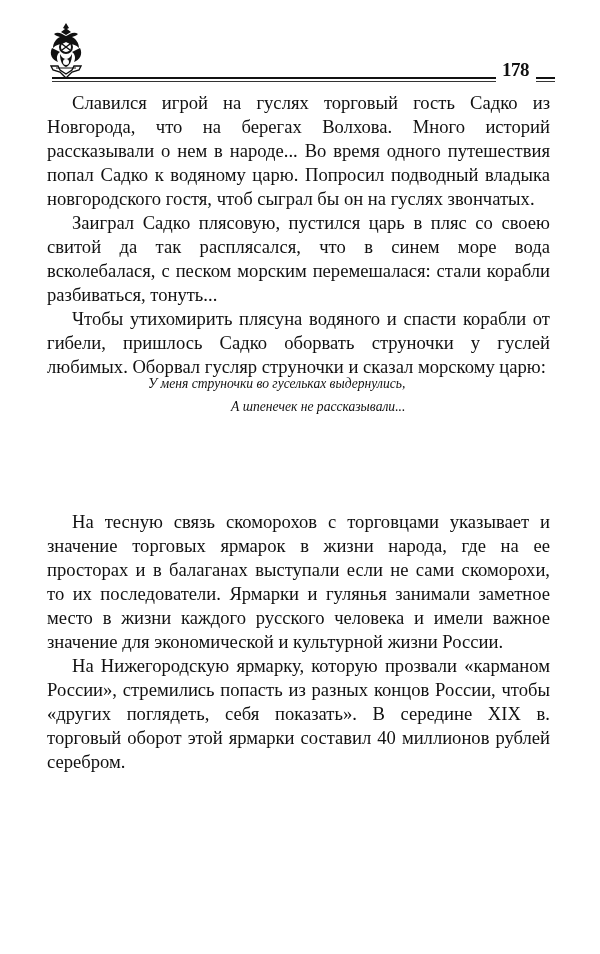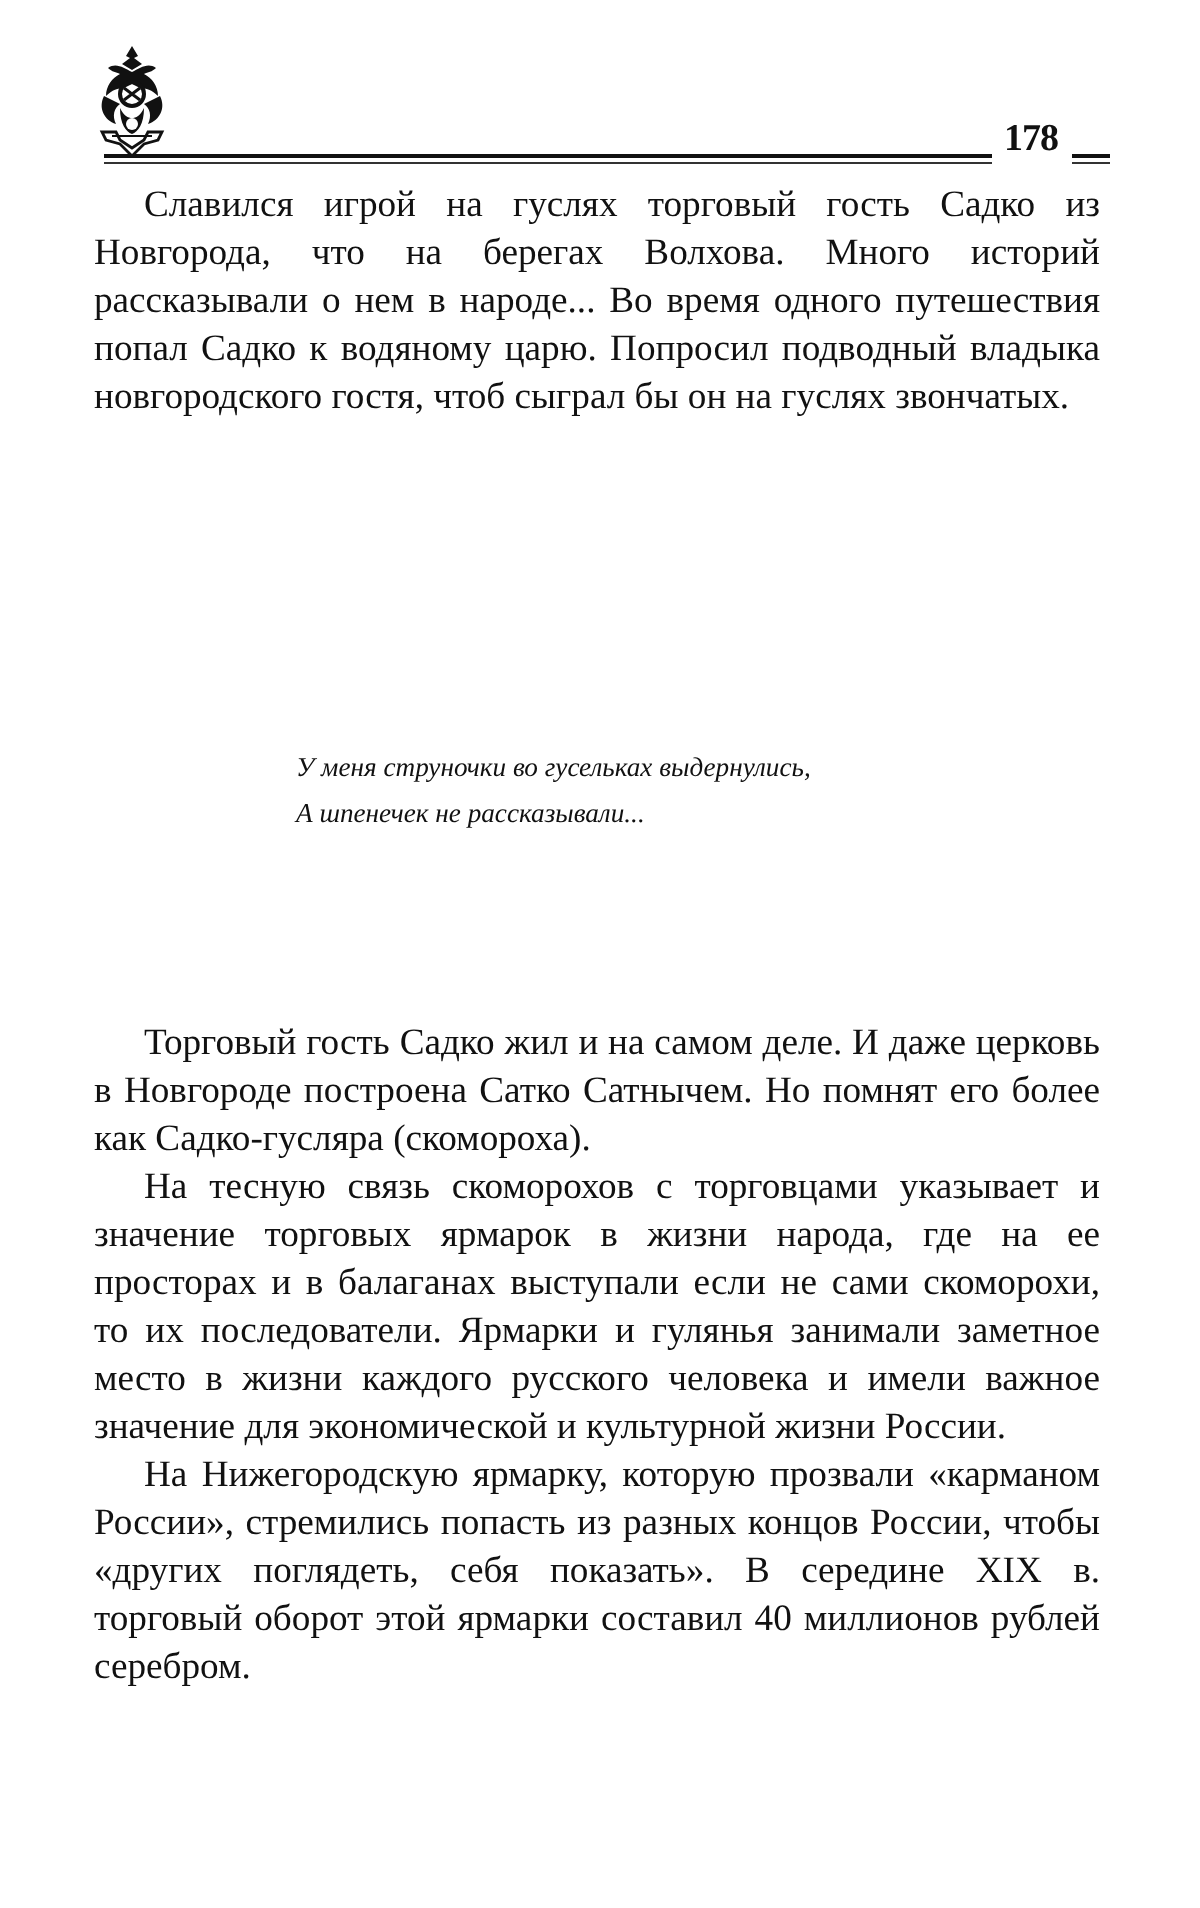--- a/index.html
+++ b/index.html
@@ -12,21 +12,21 @@
   .header-rule-thin  { position: absolute; left: 52px; top: 81px; width: 444px; height: 1px; background: #333; }
   .page-number { position: absolute; left: 502px; top: 59px; font-family: "Liberation Serif", serif; font-weight: bold; font-size: 19px; letter-spacing: -0.5px; }
   .header-rule-tail-thick { position: absolute; left: 536px; top: 77px; width: 19px; height: 2px; background: #111; }
   .header-rule-tail-thin  { position: absolute; left: 536px; top: 81px; width: 19px; height: 1px; background: #333; }
 
   .body-text { position: absolute; left: 47px; width: 503px; font-family: "Liberation Serif", serif; font-size: 18.6px; line-height: 24px; text-align: justify; }
   .para { margin: 0; text-indent: 25px; }
 
   .block1 { top: 91px; }
   .verse { position: absolute; left: 148px; top: 372px; font-family: "Liberation Serif", serif; font-style: italic; font-size: 13.6px; line-height: 23.2px; }
-  .verse-line { display: block; white-space: nowrap; }
+  .verse-line { display: block; white-space: nowrap; text-align: right; }
   .block2 { top: 510px; }
 </style>
 </head>
 <body>
 
 <div class="page">
 
   <svg class="ornament" viewBox="0 0 40 58">
     <path d="M20 1 L23 6 L21 7 L25 10 L20 13 L15 10 L19 7 L17 6 Z" fill="#111"></path>
     <path d="M8 12 C12 9 16 12 20 14 C24 12 28 9 32 12 C30 14 28 14 26 15 C30 17 33 21 33 26 C30 23 27 22 24 22 L20 20 L16 22 C13 22 10 23 7 26 C7 21 10 17 14 15 C12 14 10 14 8 12 Z" fill="#111"></path>
@@ -41,26 +41,27 @@
   </svg>
 
   <div class="header-rule-thick"></div>
   <div class="header-rule-thin"></div>
   <div class="page-number">178</div>
   <div class="header-rule-tail-thick"></div>
   <div class="header-rule-tail-thin"></div>
 
   <div class="body-text block1">
     <p class="para">Славился игрой на гуслях торговый гость Садко из Новгорода, что на берегах Волхова. Много историй рассказывали о нем в народе... Во время одного путешествия попал Садко к водяному царю. Попросил подводный владыка новгородского гостя, чтоб сыграл бы он на гуслях звончатых.</p>
+    <p class="para">Заиграл Садко плясовую, пустился царь в пляс со своею свитой да так расплясался, что в синем море вода всколебалася, с песком морским перемешалася: стали корабли разбиваться, тонуть...</p>
+    <p class="para">Чтобы утихомирить плясуна водяного и спасти корабли от гибели, пришлось Садко оборвать струночки у гуслей любимых. Оборвал гусляр струночки и сказал морскому царю:</p>
   </div>
 
   <div class="verse">
     <span class="verse-line">У меня струночки во гусельках выдернулись,</span>
     <span class="verse-line">А шпенечек не рассказывали...</span>
   </div>
 
   <div class="body-text block2">
-    <p class="para">Торговый гость Садко жил и на самом деле. И даже церковь в Новгороде построена Сатко Сатнычем. Но помнят его более как Садко-гусляра (скомороха).</p>
     <p class="para">На тесную связь скоморохов с торговцами указывает и значение торговых ярмарок в жизни народа, где на ее просторах и в балаганах выступали если не сами скоморохи, то их последователи. Ярмарки и гулянья занимали заметное место в жизни каждого русского человека и имели важное значение для экономической и культурной жизни России.</p>
     <p class="para">На Нижегородскую ярмарку, которую прозвали «карманом России», стремились попасть из разных концов России, чтобы «других поглядеть, себя показать». В середине XIX в. торговый оборот этой ярмарки составил 40 миллионов рублей серебром.</p>
   </div>
 
 </div>
 
 </body></html>

